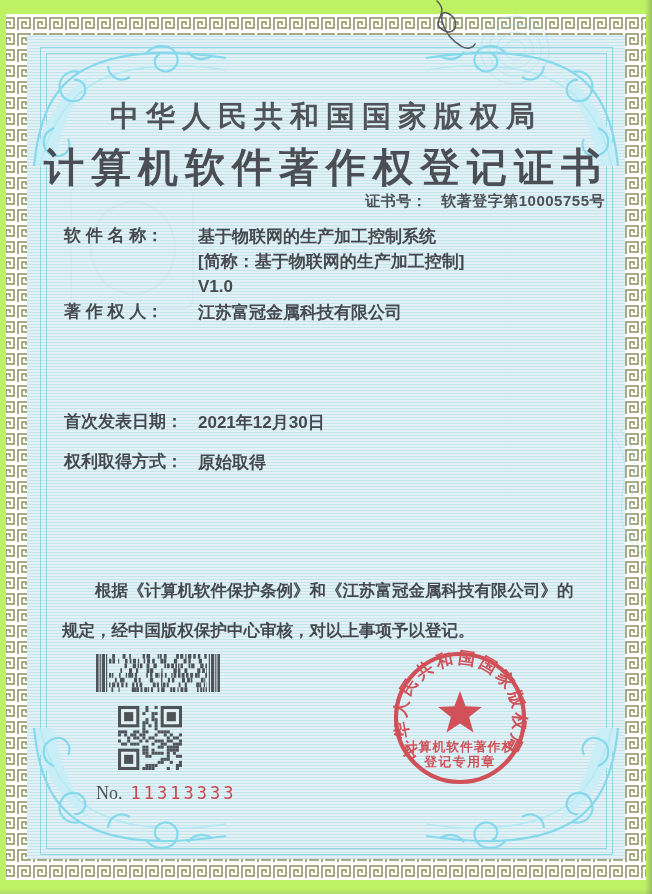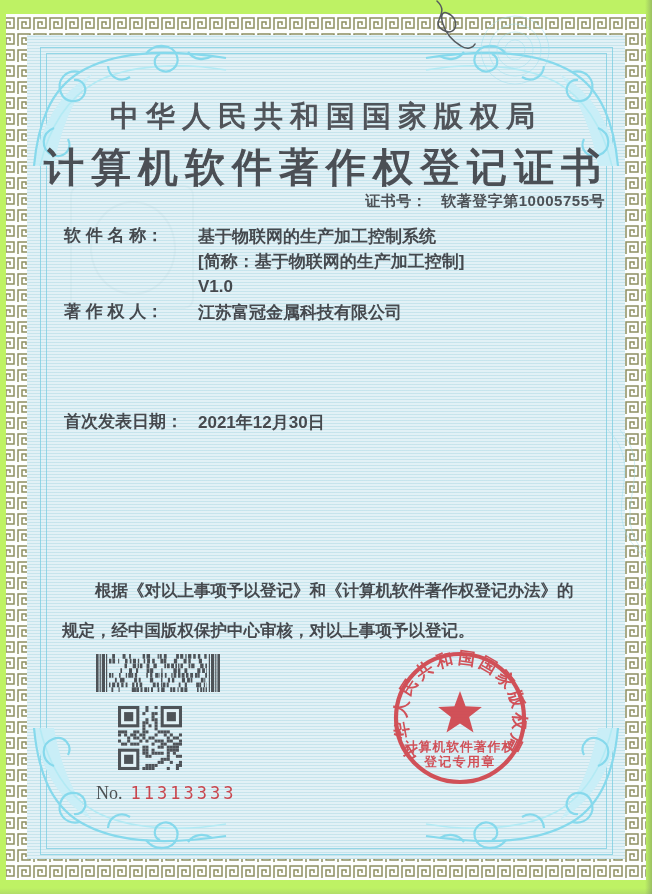--- a/index.html
+++ b/index.html
@@ -122,23 +122,26 @@
 
   <div class="field-row" style="top:224px">
     <span class="flabel">软 件 名 称：</span><span class="fval"><span>基于物联网的生产加工控制系统</span><br><span>[简称：基于物联网的生产加工控制]</span><br><span>V1.0</span></span>
   </div>
   <div class="field-row" style="top:300px">
     <span class="flabel">著 作 权 人：</span><span class="fval">江苏富冠金属科技有限公司</span>
   </div>
   <div class="field-row" style="top:410px">
     <span class="flabel">首次发表日期：</span><span class="fval">2021年12月30日</span>
   </div>
+  <div class="field-row" style="top:450px">
+    <span class="flabel">权利取得方式：</span><span class="fval">原始取得</span>
+  </div>
 
   <div class="statement">
-    <span class="ln1">根据《对以上事项予以登记》和《计算机软件著作权登记办法》的</span>
+    <span class="ln1">根据《计算机软件保护条例》和《江苏富冠金属科技有限公司》的</span>
     <span class="ln2">规定，经中国版权保护中心审核，对以上事项予以登记。</span>
   </div>
 
   <svg class="barcode" id="barcode-svg" viewBox="0 0 124 38">
       <rect x="0" y="0" width="2.6" height="38" fill="#4e5358"></rect>
       <rect x="3.6" y="0" width="1.2" height="38" fill="#4e5358"></rect>
       <rect x="5.8" y="0" width="3.2" height="38" fill="#4e5358"></rect>
       <rect x="10" y="0" width="1.2" height="38" fill="#4e5358"></rect>
       <rect x="112.8" y="0" width="1.2" height="38" fill="#4e5358"></rect>
       <rect x="115" y="0" width="3.2" height="38" fill="#4e5358"></rect>

